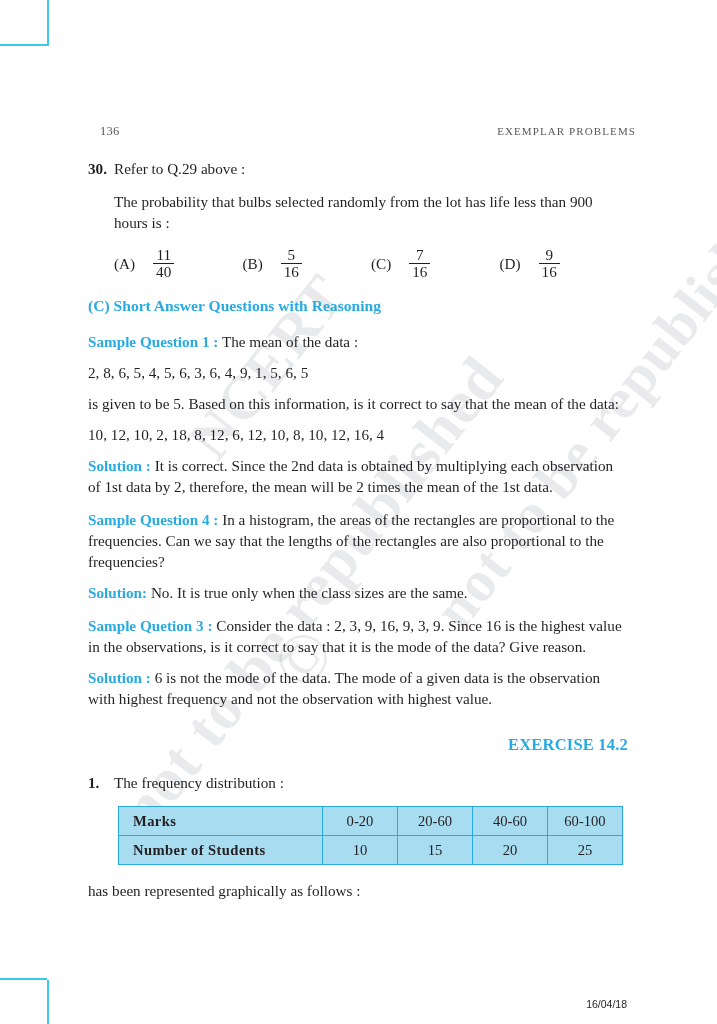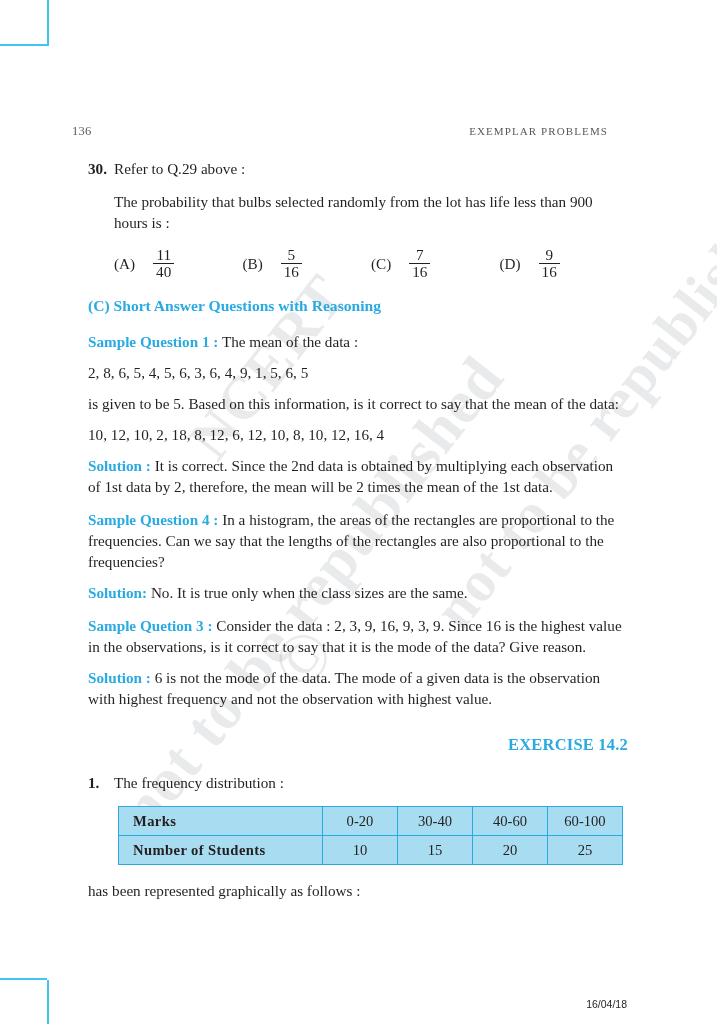--- a/index.html
+++ b/index.html
@@ -67,21 +67,21 @@
   
   .page {
     position: absolute;
     left: 0; top: 0;
     width: 717px; height: 1024px;
     z-index: 2;
   }
 
   .running-head {
     position: absolute;
-    left: 72px; top: 124px;
+    left: 100px; top: 124px;
     width: 536px;
     display: flex;
     justify-content: space-between;
     align-items: baseline;
     font-size: 11.5px;
     color: #58595b;
   }
   .rh-page-no { font-size: 12.5px; letter-spacing: 0.3px; }
   .rh-title {
     font-size: 11px;
@@ -292,21 +292,21 @@
       <span class="q-num">1.</span>
       <span class="q-body">The frequency distribution :</span>
     </div>
 
     <div class="table-wrap">
       <table class="freq">
         <tbody>
           <tr>
             <td class="rowhdr">Marks</td>
             <td>0-20</td>
-            <td>30-40</td>
+            <td>20-60</td>
             <td>40-60</td>
             <td>60-100</td>
           </tr>
           <tr>
             <td class="rowhdr">Number of Students</td>
             <td>10</td>
             <td>15</td>
             <td>20</td>
             <td>25</td>
           </tr>

